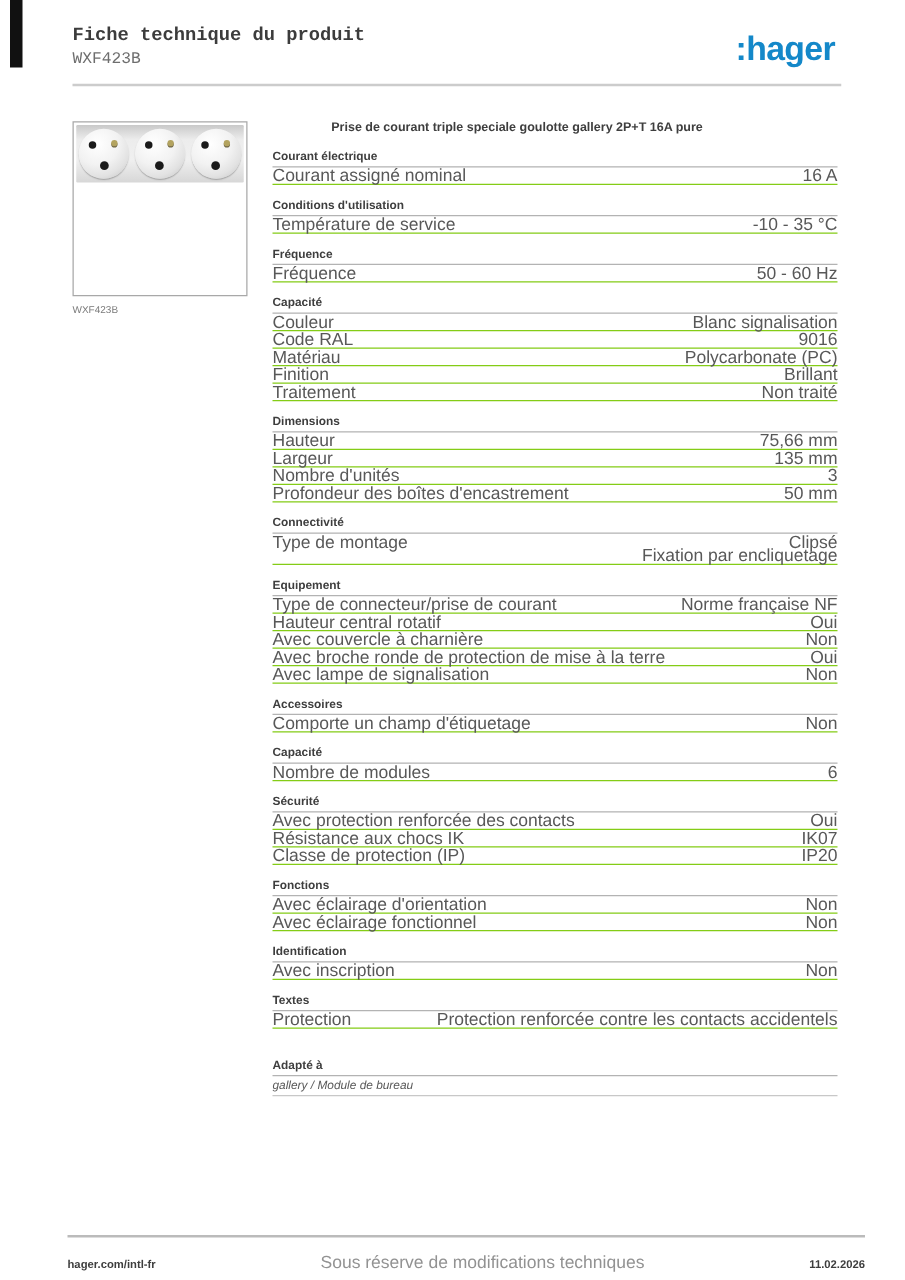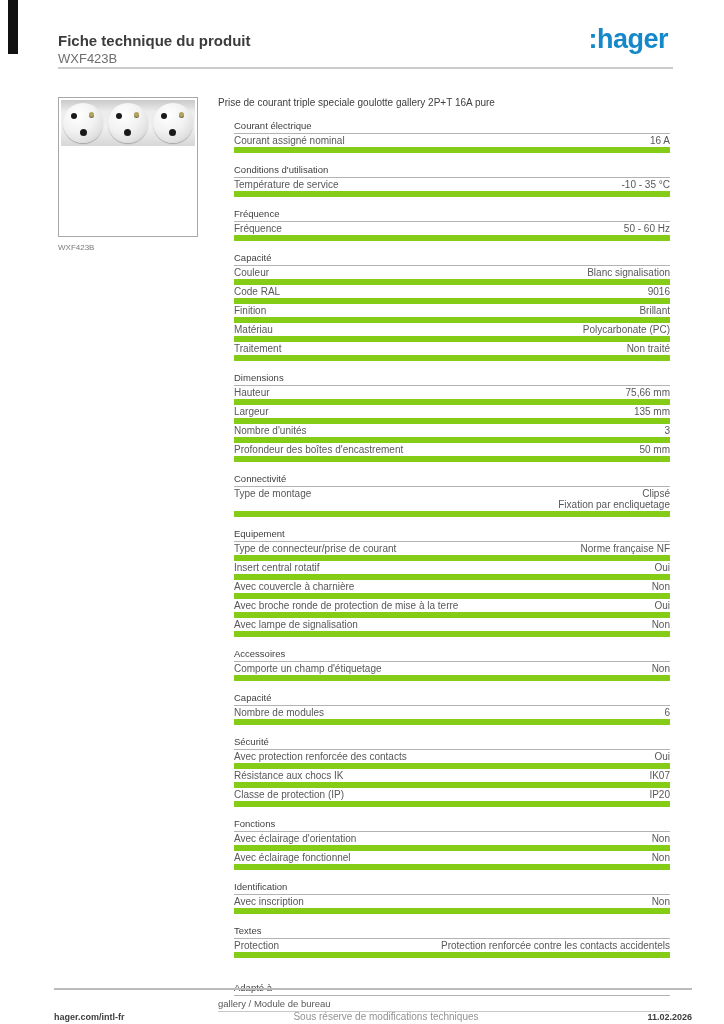--- a/index.html
+++ b/index.html
@@ -7,21 +7,21 @@
   body {
     position:relative;
     background:#ffffff;
     font-family:"Liberation Sans","DejaVu Sans",sans-serif;
     color:#3c3c3c;
     overflow:hidden;
   }
   .corner-mark { position:absolute; left:8px; top:0; width:10px; height:54px; background:#111; }
 
   
-  .header-block { position:absolute; left:58px; top:32px; }
+  .header-block { position:absolute; left:58px; top:20px;font-family:Liberation Mono, monospace; }
   .doc-title { font-size:15px; font-weight:bold; color:#3c3c3c; line-height:18px; }
   .doc-ref   { font-size:13px; color:#6e6e6e; line-height:17px; }
   .brand-logo {
     position:absolute; right:56px; top:24px;
     font-size:27px; font-weight:bold; letter-spacing:-0.5px; color:#1488c9;
   }
   .header-rule { position:absolute; left:58px; right:51px; top:67px; height:2px; background:#cccccc; }
 
   
   .main { position:absolute; left:58px; top:97px; width:612px; }
@@ -42,50 +42,50 @@
     position:relative; width:40px; height:40px; border-radius:50%;
     background:radial-gradient(circle at 38% 30%, #ffffff 0%, #f2f2f2 45%, #e2e2e2 70%, #bfbfbf 100%);
     box-shadow:0 1px 1px rgba(0,0,0,0.25);
   }
   .hole-left  { position:absolute; left:8px;  top:10px; width:6px; height:6px; border-radius:50%; background:#1a1a1a; }
   .pin-earth  { position:absolute; right:9px; top:9px;  width:5px; height:5px; border-radius:50%; background:#b3a35f; box-shadow:0 1px 0 #6c6344; }
   .hole-bottom{ position:absolute; left:50%;  bottom:7px; margin-left:-3.5px; width:7px; height:7px; border-radius:50%; background:#1a1a1a; }
   .image-caption { margin-top:6px; font-size:8px; color:#7a7a7a; }
 
   
-  .product-name { font-size:10px; font-weight:normal; line-height:12px; color:#3e3e3e; }
+  .product-name { font-size:10px; font-weight:bold; line-height:12px; color:#3e3e3e;margin-left:47px; }
   .tech-heading { margin-top:22px; font-size:10px; font-weight:bold; line-height:12px; color:#3e3e3e; }
 
   .spec-section { margin-top:11px; }
   .section-title {
-    font-size:9.5px; font-weight:normal; color:#3e3e3e; line-height:11px;
-    padding-bottom:2px; border-bottom:1px solid #b3b3b3;margin-left:16px;
+    font-size:9.5px; font-weight:bold; color:#3e3e3e; line-height:11px;
+    padding-bottom:2px; border-bottom:1px solid #b3b3b3;
   }
   .spec-row {
     display:flex; justify-content:space-between; align-items:flex-start;
-    font-size:10px; line-height:11px; color:#585858;
-    padding:1px 0; border-bottom:6px solid #84cc16;margin-left:16px;
+    font-size:14px; line-height:11px; color:#585858;
+    padding:1px 0; border-bottom:1px solid #84cc16;
   }
   .spec-label { text-align:left; padding-right:12px; }
   .spec-value { text-align:right; margin-left:auto; }
 
   .suited-section { margin-top:24px; }
   .suited-row {
     font-size:9.5px; line-height:11px; color:#585858;
-    padding:2px 0; border-bottom:1px solid #c8c8c8;
+    padding:2px 0; border-bottom:1px solid #c8c8c8;font-style:italic;
   }
 
   
   .footer {
     position:absolute; left:54px; right:32px; top:988px;
-    border-top:2px solid #bbbbbb; padding-top:21px;
+    border-top:2px solid #bbbbbb; padding-top:11px;
     display:flex; justify-content:space-between; align-items:baseline;
   }
   .footer-site { font-size:9px; font-weight:bold; color:#3d3d3d; }
-  .footer-disclaimer { font-size:10px; color:#929292; }
+  .footer-disclaimer { font-size:14px; color:#929292; }
   .footer-date { font-size:9px; font-weight:bold; color:#3d3d3d; }
 </style>
 </head>
 <body>
 
 <div class="corner-mark"></div>
 
 <div class="header-block">
   <div class="doc-title">Fiche technique du produit</div>
   <div class="doc-ref">WXF423B</div>
@@ -157,29 +157,29 @@
               <div>Blanc signalisation</div>
             </span>
           </div>
           <div class="spec-row">
             <span class="spec-label">Code RAL</span>
             <span class="spec-value">
               <div>9016</div>
             </span>
           </div>
           <div class="spec-row">
+            <span class="spec-label">Matériau</span>
+            <span class="spec-value">
+              <div>Polycarbonate (PC)</div>
+            </span>
+          </div>
+          <div class="spec-row">
             <span class="spec-label">Finition</span>
             <span class="spec-value">
               <div>Brillant</div>
-            </span>
-          </div>
-          <div class="spec-row">
-            <span class="spec-label">Matériau</span>
-            <span class="spec-value">
-              <div>Polycarbonate (PC)</div>
             </span>
           </div>
           <div class="spec-row">
             <span class="spec-label">Traitement</span>
             <span class="spec-value">
               <div>Non traité</div>
             </span>
           </div>
         </div>
         <div class="spec-section">
@@ -221,21 +221,21 @@
         </div>
         <div class="spec-section">
           <div class="section-title">Equipement</div>
           <div class="spec-row">
             <span class="spec-label">Type de connecteur/prise de courant</span>
             <span class="spec-value">
               <div>Norme française NF</div>
             </span>
           </div>
           <div class="spec-row">
-            <span class="spec-label">Insert central rotatif</span>
+            <span class="spec-label">Hauteur central rotatif</span>
             <span class="spec-value">
               <div>Oui</div>
             </span>
           </div>
           <div class="spec-row">
             <span class="spec-label">Avec couvercle à charnière</span>
             <span class="spec-value">
               <div>Non</div>
             </span>
           </div>

